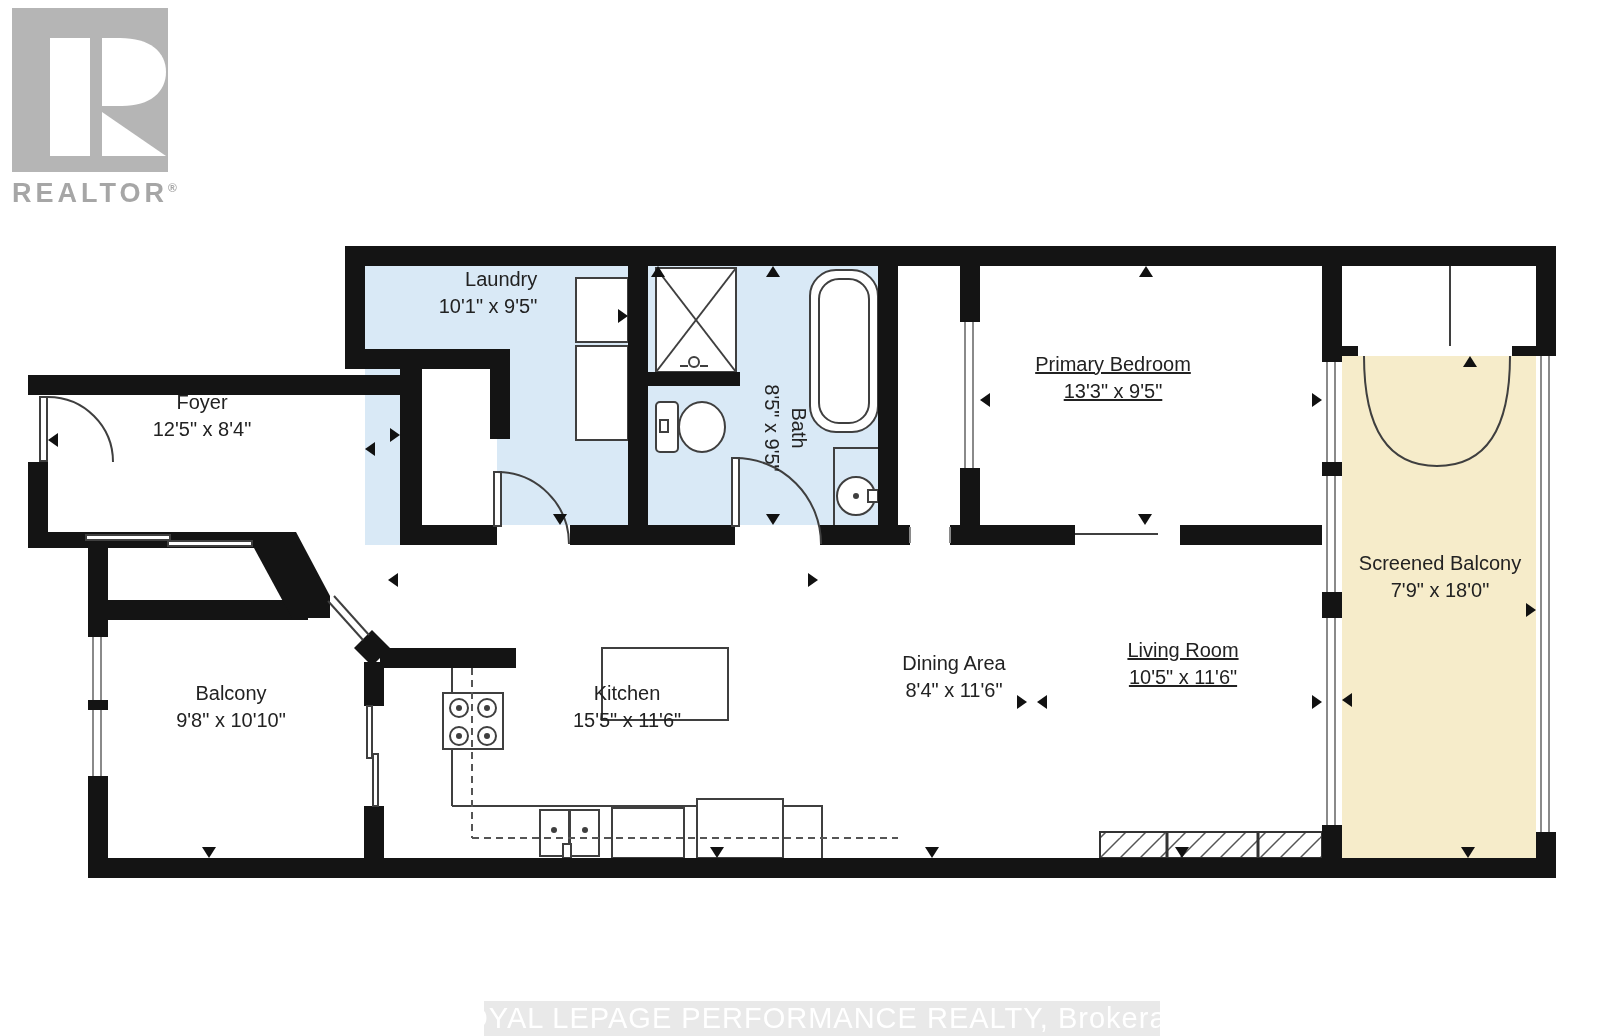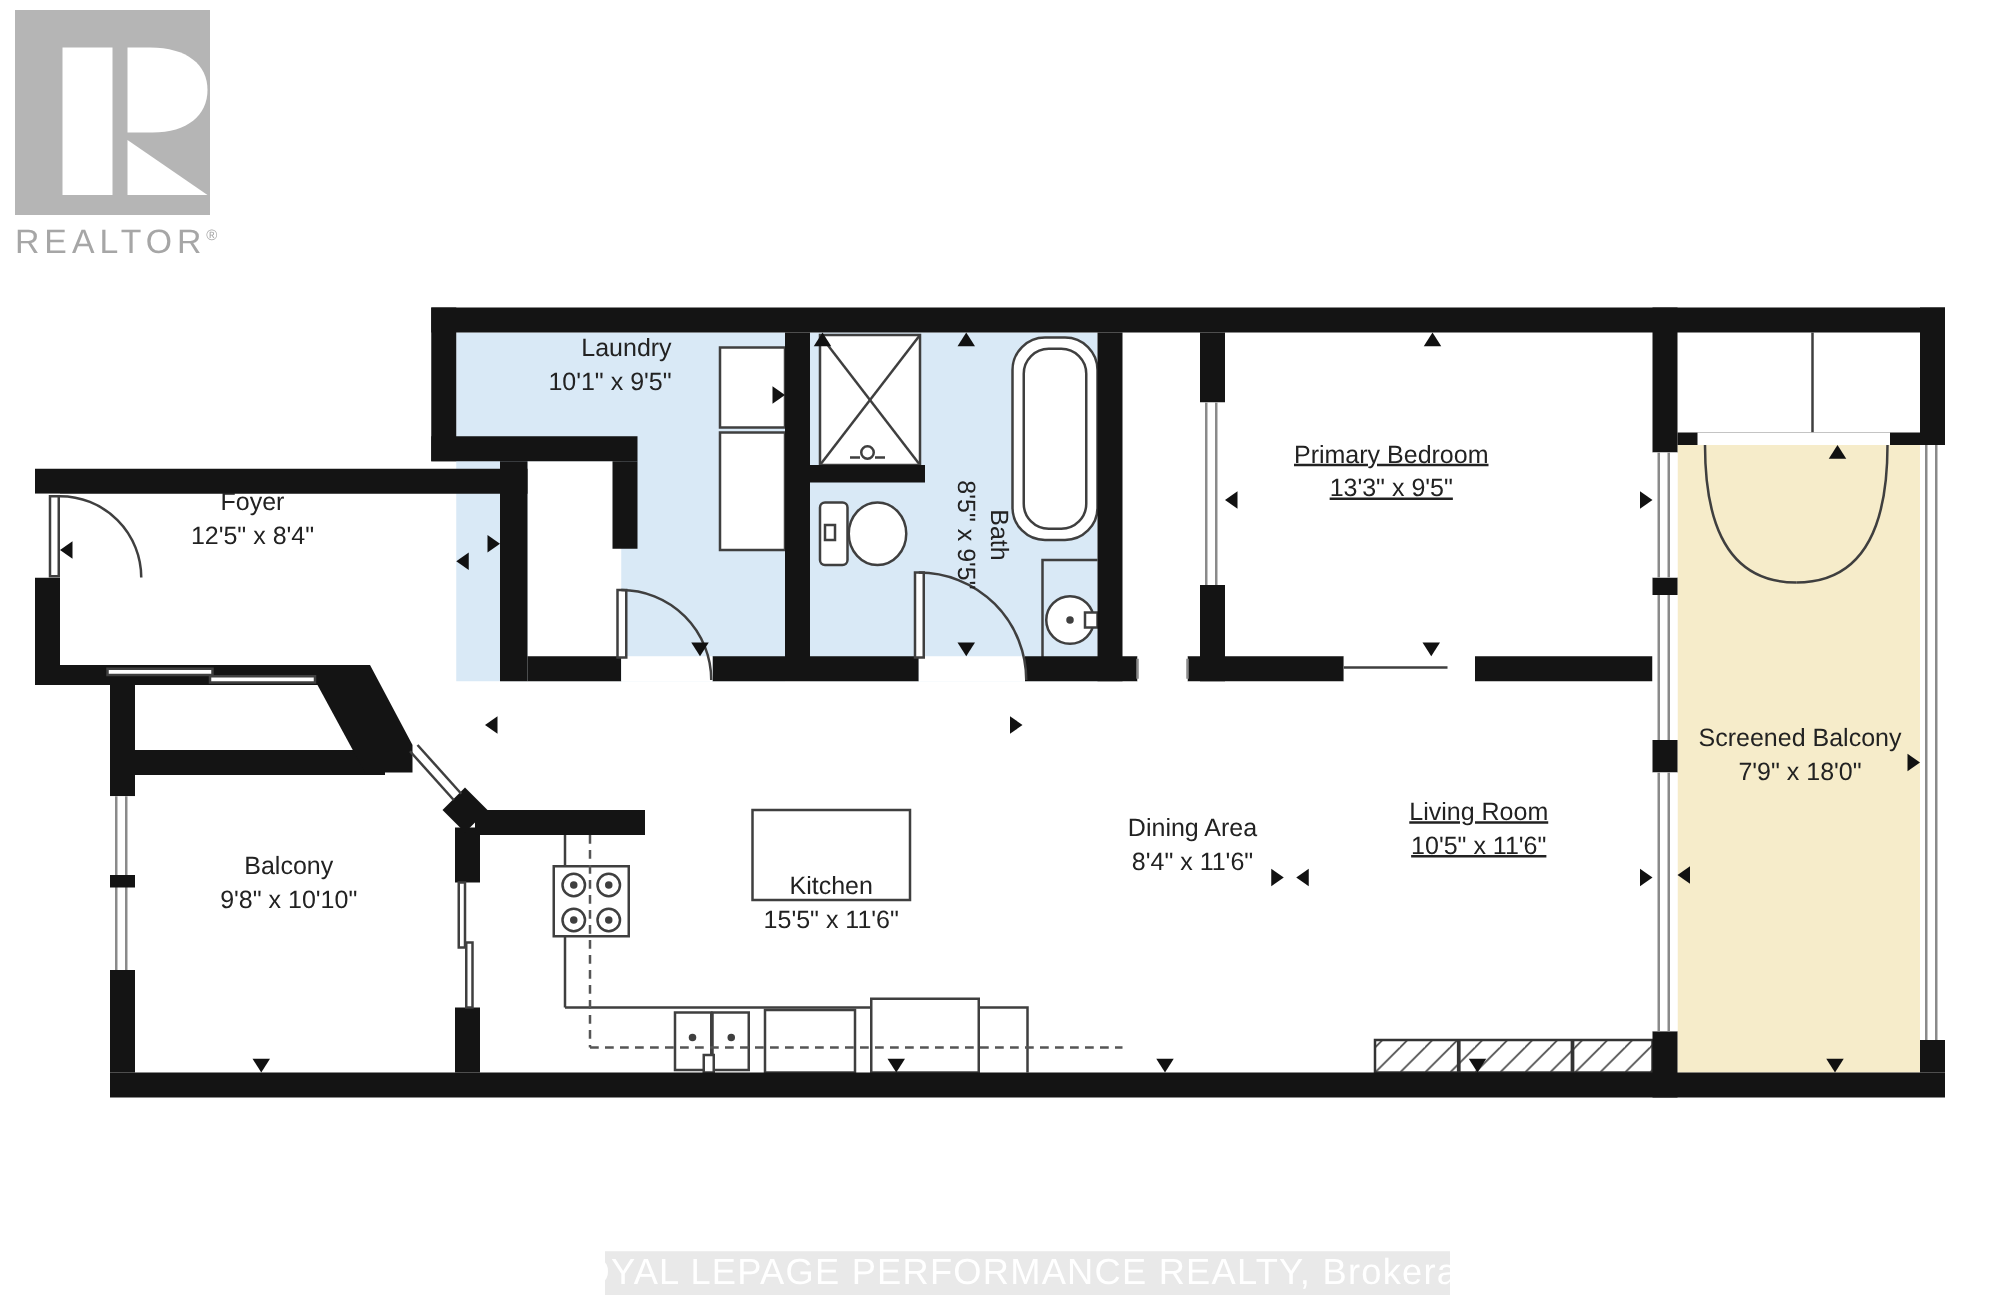--- a/index.html
+++ b/index.html
@@ -18,21 +18,21 @@
   .stage{
     position:relative;width:1600px;height:1036px;background:#fff;overflow:hidden;
     font-family:"Liberation Sans",sans-serif;
   }
   
   .logo{position:absolute;left:12px;top:8px;width:200px;}
   .logo-square{position:relative;width:156px;height:164px;background:var(--logo);}
   .logo-square svg{display:block;}
   .logo-word{
     margin-top:6px;color:var(--logotext);font-size:27px;letter-spacing:4px;
-    font-weight:400;white-space:nowrap;
+    font-weight:700;white-space:nowrap;
   }
   .logo-word sup{font-size:12px;letter-spacing:0;}
   
   .plan-svg{position:absolute;left:0;top:0;}
   .wallf{fill:var(--wall);}
   .wet{fill:var(--wet);}
   .balc{fill:var(--balc);}
   .white{fill:#ffffff;}
   .fixl{fill:none;stroke:var(--fix);stroke-width:2;}
   .fixw{fill:#ffffff;stroke:var(--fix);stroke-width:2;}
@@ -327,29 +327,29 @@
         <div>12'5" x 8'4"</div>
       </div>
       <div class="room-label rotated" style="left: 785px; top: 428px;">
         <div>Bath</div>
         <div>8'5" x 9'5"</div>
       </div>
       <div class="room-label" style="left: 1113px; top: 378px; text-decoration: underline;">
         <div>Primary Bedroom</div>
         <div>13'3" x 9'5"</div>
       </div>
-      <div class="room-label" style="left: 1440px; top: 577px; margin-top: 28px;">
+      <div class="room-label" style="left: 1440px; top: 577px;">
         <div>Screened Balcony</div>
         <div>7'9" x 18'0"</div>
       </div>
       <div class="room-label" style="left: 231px; top: 707px;">
         <div>Balcony</div>
         <div>9'8" x 10'10"</div>
       </div>
-      <div class="room-label" style="left: 627px; top: 723px; margin-left: 38px;">
+      <div class="room-label" style="left: 627px; top: 707px;">
         <div>Kitchen</div>
         <div>15'5" x 11'6"</div>
       </div>
       <div class="room-label" style="left: 919px; top: 677px; margin-left: 35px;">
         <div>Dining Area</div>
         <div>8'4" x 11'6"</div>
       </div>
       <div class="room-label" style="left: 1183px; top: 664px; text-decoration: underline;">
         <div>Living Room</div>
         <div>10'5" x 11'6"</div>

